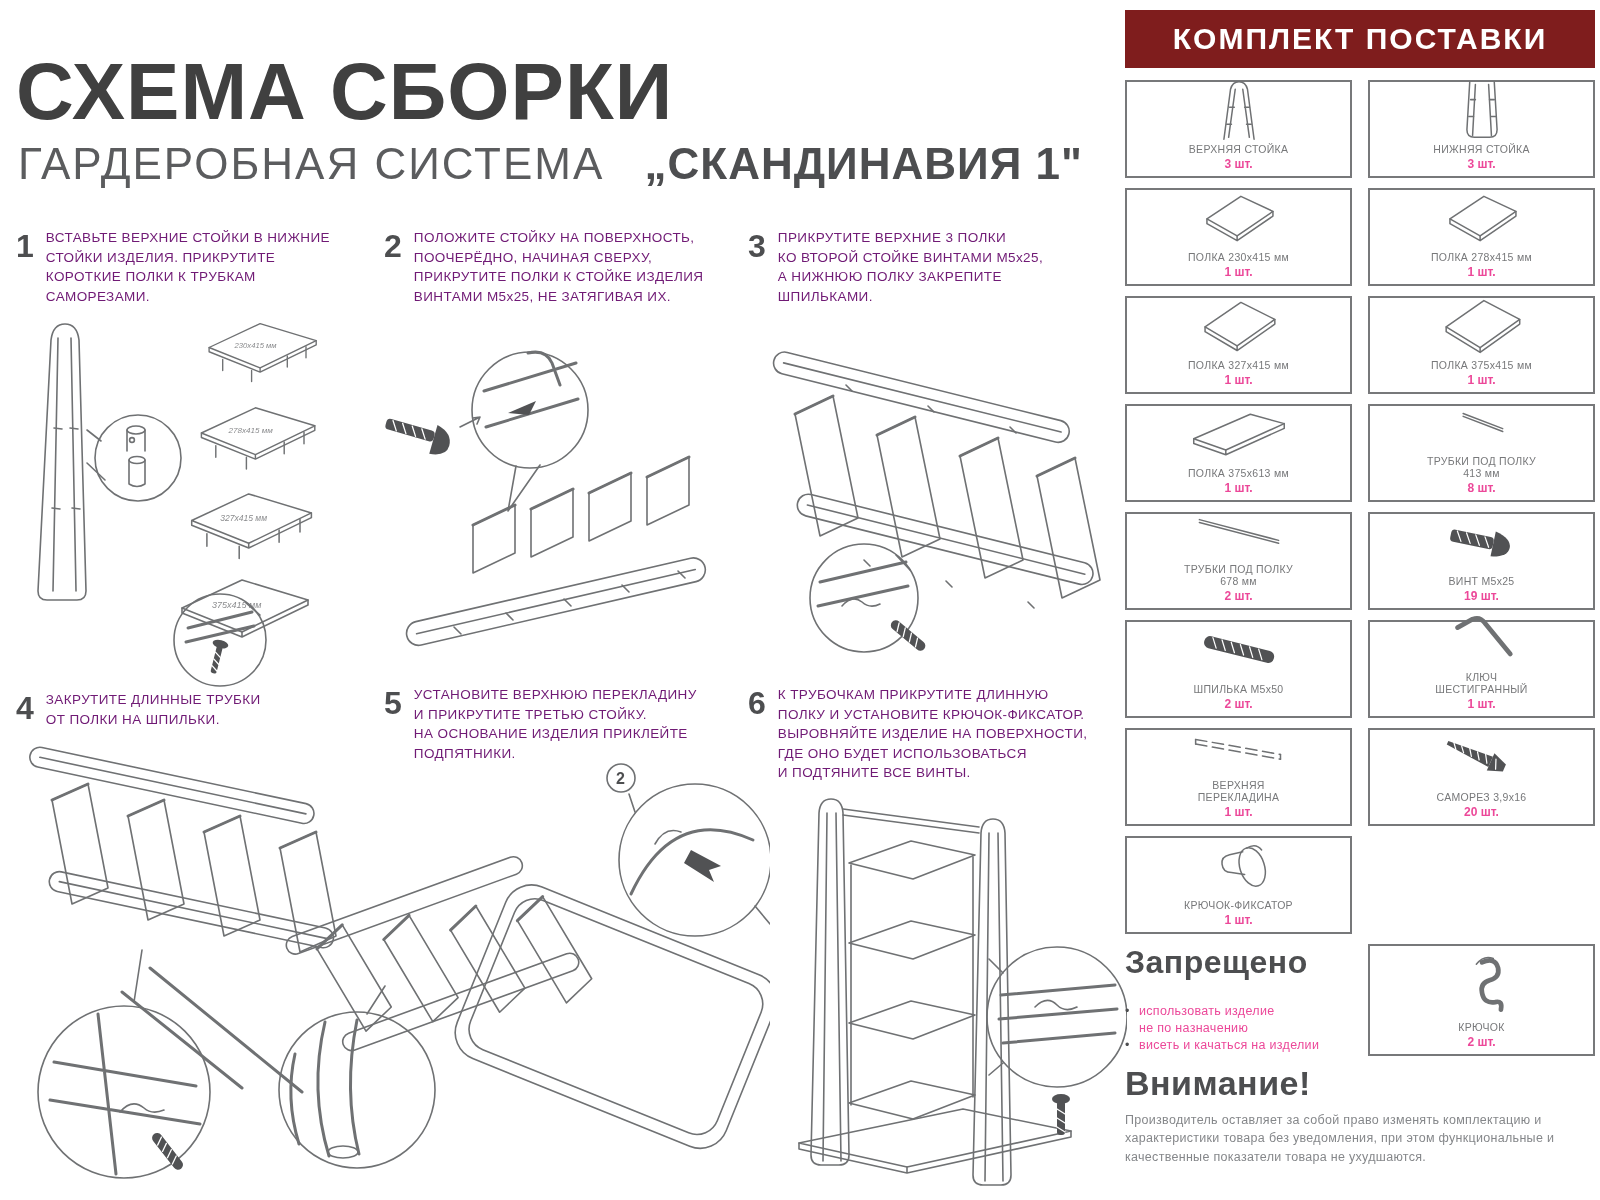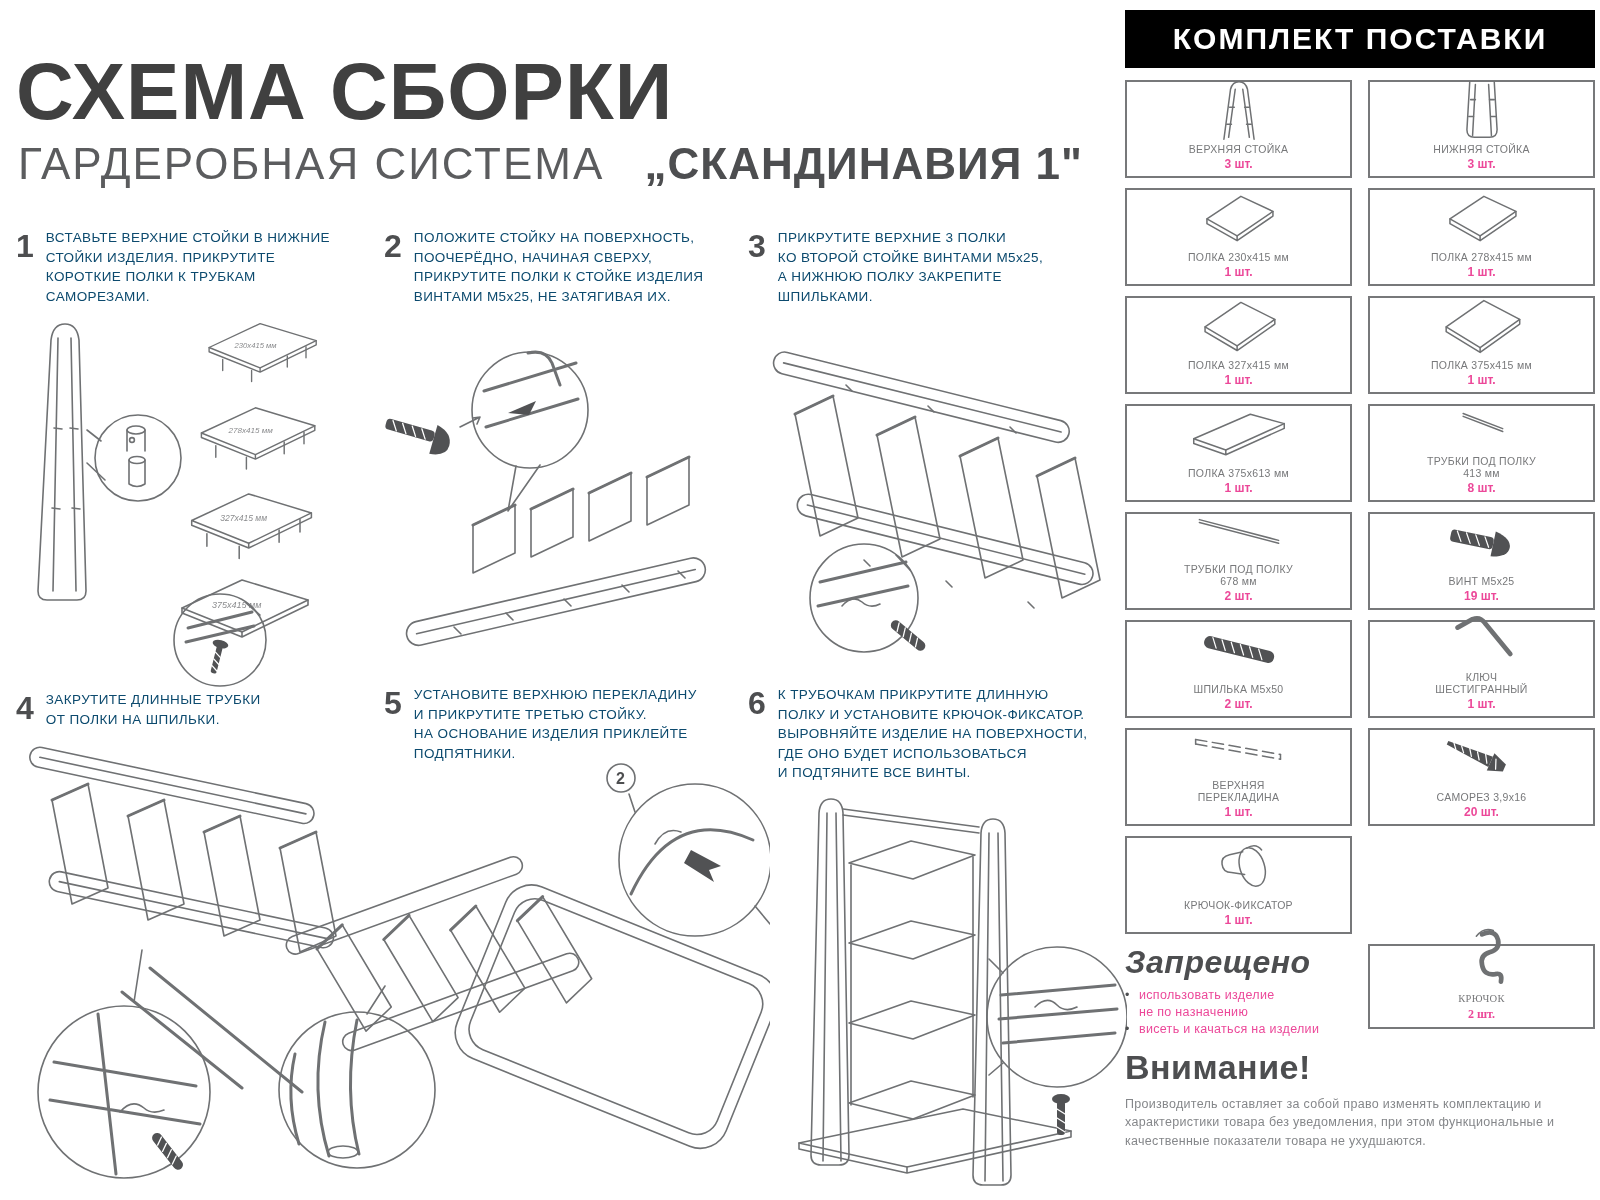--- a/index.html
+++ b/index.html
@@ -10,49 +10,49 @@
   
   .title{position:absolute;left:16px;top:52px;font-size:80px;font-weight:bold;
          color:#404040;letter-spacing:1px;line-height:1;}
   .subtitle{position:absolute;left:18px;top:142px;font-size:44px;line-height:1;white-space:nowrap;}
   .subtitle .light{color:#5b5c5e;font-weight:normal;letter-spacing:2px;}
   .subtitle .product{font-weight:bold;color:#4d4e50;margin-left:28px;letter-spacing:1px;}
 
   
   .step{position:absolute;display:flex;align-items:flex-start;}
   .step-num{font-size:32px;font-weight:bold;color:#4d4e50;line-height:1;margin-right:12px;margin-top:2px;}
-  .step-text{font-size:13.5px;color:#0c4a6e;letter-spacing:.4px;line-height:1.45;white-space:pre-line;}
+  .step-text{font-size:13.5px;color:#701a75;letter-spacing:.4px;line-height:1.45;white-space:pre-line;}
 
   .diag{position:absolute;}
   .diag path,.diag line,.diag rect,.diag circle,.diag ellipse,.diag polyline{
       fill:none;stroke:#6f7173;stroke-width:1.6;stroke-linecap:round;stroke-linejoin:round;}
   .diag .t2{stroke-width:3;}
   .diag .f{fill:#515254;stroke:none;}
   .diag .w{stroke:#fff;stroke-width:1.3;}
   .diag text{stroke:none;fill:#8a8b8d;font-size:9px;font-style:italic;}
   .diag .co{stroke:none;fill:#4d4e50;font-size:16px;font-weight:bold;font-style:normal;}
 
   
   .kit{position:absolute;left:1125px;top:10px;width:470px;}
-  .kit-header{height:58px;background:#000000;color:#fff;display:flex;align-items:center;
+  .kit-header{height:58px;background:#7f1d1d;color:#fff;display:flex;align-items:center;
               justify-content:center;font-size:30px;font-weight:bold;letter-spacing:2px;margin-bottom:12px;}
   .kit-grid{display:grid;grid-template-columns:1fr 1fr;gap:10px 16px;}
   .kit-cell{border:2px solid #77787a;height:98px;box-sizing:border-box;display:flex;
             flex-direction:column;align-items:center;justify-content:flex-end;padding:5px 4px;}
   .kit-icon{flex:1;display:flex;align-items:center;justify-content:center;width:100%;}
   .kit-icon svg path,.kit-icon svg line,.kit-icon svg rect,.kit-icon svg circle,.kit-icon svg ellipse{
       fill:none;stroke:#6f7173;stroke-width:1.6;stroke-linecap:round;stroke-linejoin:round;}
   .kit-icon svg .f{fill:#515254;stroke:none;}
   .kit-icon svg .w{stroke:#fff;stroke-width:1.3;fill:none;}
   .kit-icon svg .thk{stroke-width:5;}
   .kit-name{font-size:10.5px;color:#77787a;text-align:center;line-height:1.2;white-space:pre-line;letter-spacing:.3px;}
   .kit-qty{font-size:12px;font-weight:bold;color:#ec4899;margin-top:1px;}
 
   .kit-bottom{display:grid;grid-template-columns:1fr 1fr;gap:10px 16px;margin-top:10px;align-items:start;}
-  .forbid-title{font-size:32px;font-weight:bold;color:#4d4e50;margin:0 0 6px 0;letter-spacing:.5px;font-style:italic;}
+  .forbid-title{font-size:32px;font-weight:bold;color:#4d4e50;margin:0 0 22px 0;letter-spacing:.5px;}
   .forbid-list{margin:0;padding:0;list-style:none;}
   .forbid-list li{font-size:12.5px;color:#ec4899;line-height:1.35;padding-left:14px;position:relative;letter-spacing:.3px;}
   .forbid-list li::before{content:"•";position:absolute;left:0;color:#4d4e50;}
   .attn-title{font-size:34px;font-weight:bold;color:#4d4e50;margin:10px 0 0 0;letter-spacing:.5px;}
   .attention-text{margin:8px 0 0 0;font-size:12.5px;color:#85878a;line-height:1.5;letter-spacing:.3px;}
 </style>
 </head>
 <body>
 
 <div class="page">
@@ -487,21 +487,21 @@
       <div>
         <h2 class="forbid-title">Запрещено</h2>
         <ul class="forbid-list">
           <li style="white-space:pre-line;">использовать изделие
 не по назначению</li>
           <li>висеть и качаться на изделии</li>
         </ul>
         <h2 class="attn-title">Внимание!</h2>
       </div>
 
-      <div class="kit-cell" style="height:85px;font-family:Liberation Serif, serif;">
+      <div class="kit-cell" style="height:112px;">
         <div class="kit-icon">
           <svg width="120" height="70" viewBox="0 0 120 74">
             <path class="thk" d="M60 12 Q74 6 77 18 Q79 28 68 31 Q58 34 60 44 Q62 56 74 54 Q82 52 80 62"></path>
             <path d="M54 14 Q62 4 72 8"></path>
           </svg>
         </div>
         <div class="kit-name">КРЮЧОК</div>
         <div class="kit-qty">2 шт.</div>
       </div>
     </div>

